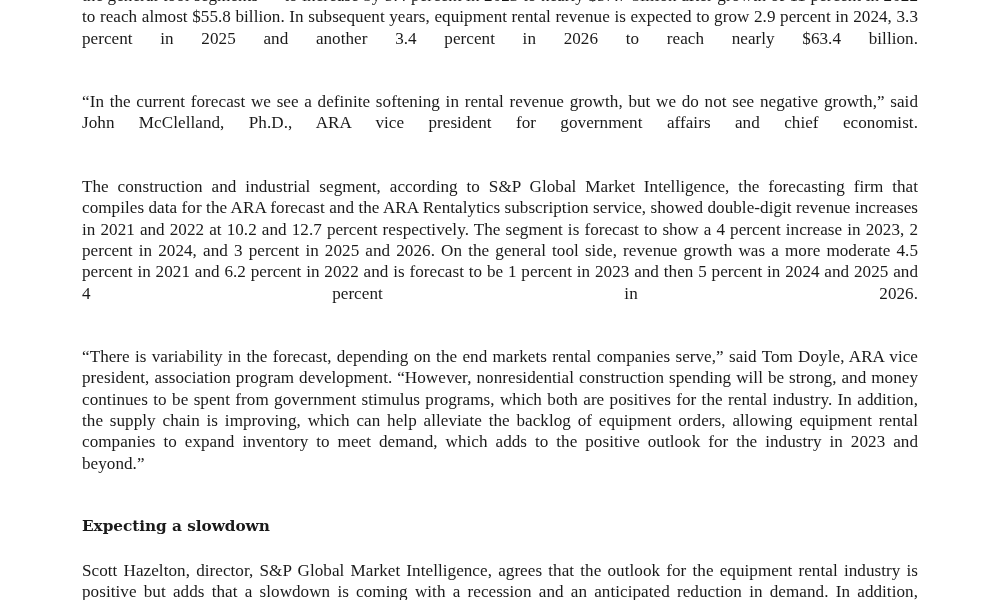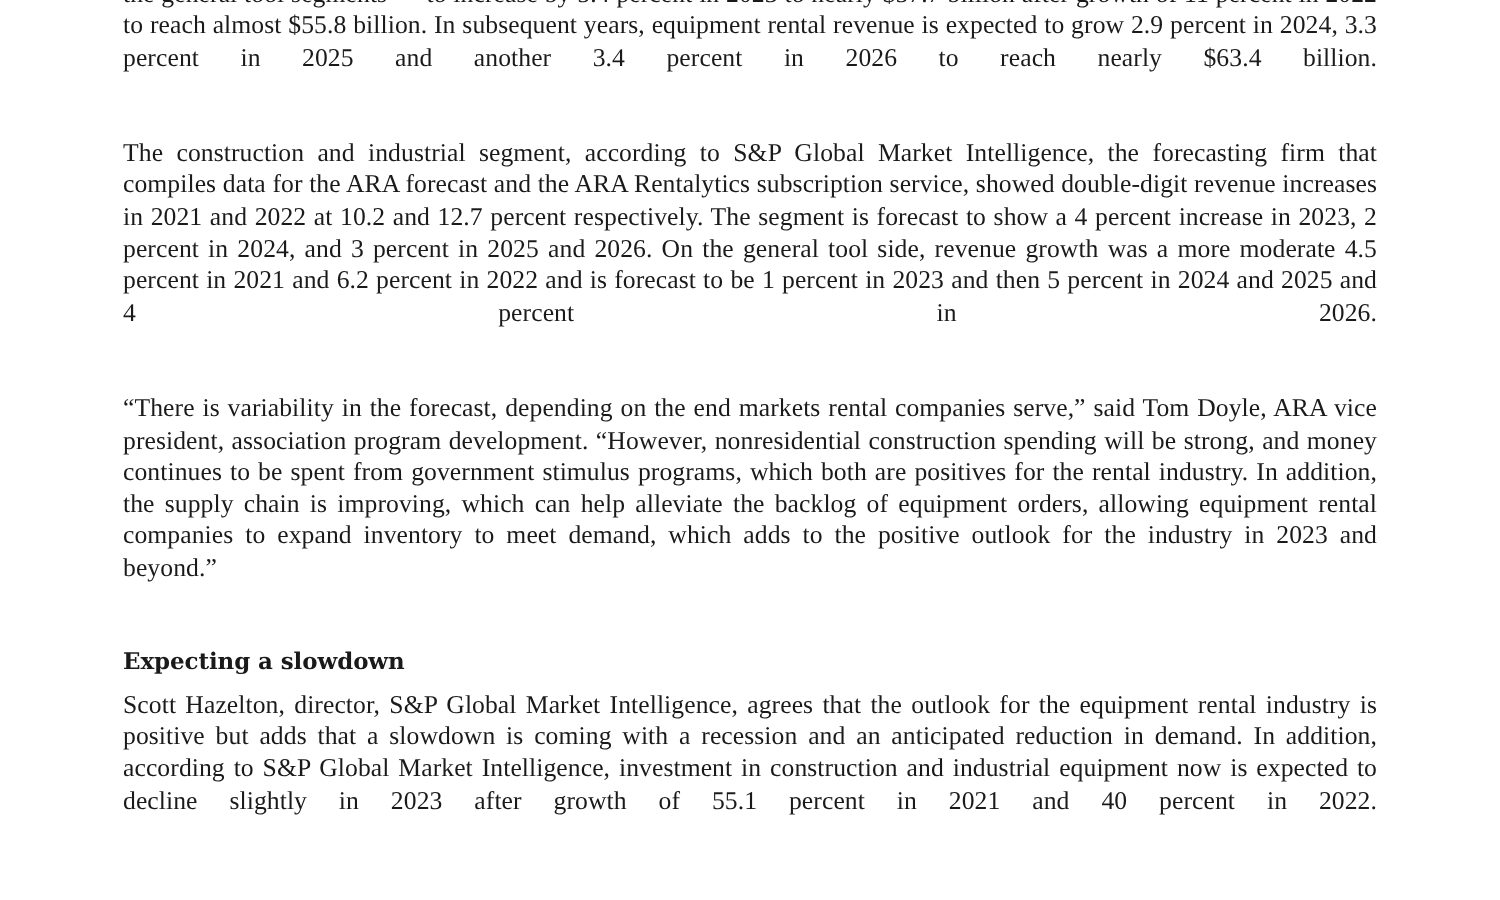--- a/index.html
+++ b/index.html
@@ -48,37 +48,38 @@
   }
 
   
   p.para::after {
     content: "";
     display: inline-block;
     width: 100%;
   }
 
   h2.section-heading {
-    margin: 0 0 6px 0;
+    margin: 0 0 22px 0;
     font-size: 15.3px;
     line-height: 21.3px;
     font-weight: bold;
     text-align: left;
     letter-spacing: -0.05px;
     font-family: "DejaVu Serif", "Liberation Serif", serif;
   }
 </style>
 </head>
 <body>
 
 <div id="page">
   <div id="flow">
 
     <p class="para">the general tool segments — to increase by 5.4 percent in 2023 to nearly $57.7 billion after growth of 11 percent in 2022 to reach almost $55.8 billion. In subsequent years, equipment rental revenue is expected to grow 2.9 percent in 2024, 3.3 percent in 2025 and another 3.4 percent in 2026 to reach nearly $63.4 billion.</p>
 
+    <p class="para">“In the current forecast we see a definite softening in rental revenue growth, but we do not see negative growth,” said John McClelland, Ph.D., ARA vice president for government affairs and chief economist.</p>
 
     <p class="para">The construction and industrial segment, according to S&amp;P Global Market Intelligence, the forecasting firm that compiles data for the ARA forecast and the ARA Rentalytics subscription service, showed double-digit revenue increases in 2021 and 2022 at 10.2 and 12.7 percent respectively. The segment is forecast to show a 4 percent increase in 2023, 2 percent in 2024, and 3 percent in 2025 and 2026. On the general tool side, revenue growth was a more moderate 4.5 percent in 2021 and 6.2 percent in 2022 and is forecast to be 1 percent in 2023 and then 5 percent in 2024 and 2025 and 4 percent in 2026.</p>
 
     <p class="para">“There is variability in the forecast, depending on the end markets rental companies serve,” said Tom Doyle, ARA vice president, association program development. “However, nonresidential construction spending will be strong, and money continues to be spent from government stimulus programs, which both are positives for the rental industry. In addition, the supply chain is improving, which can help alleviate the backlog of equipment orders, allowing equipment rental companies to expand inventory to meet demand, which adds to the positive outlook for the industry in 2023 and beyond.”</p>
 
     <h2 class="section-heading">Expecting a slowdown</h2>
 
     <p class="para">Scott Hazelton, director, S&amp;P Global Market Intelligence, agrees that the outlook for the equipment rental industry is positive but adds that a slowdown is coming with a recession and an anticipated reduction in demand. In addition, according to S&amp;P Global Market Intelligence, investment in construction and industrial equipment now is expected to decline slightly in 2023 after growth of 55.1 percent in 2021 and 40 percent in 2022.</p>
 
   </div>

